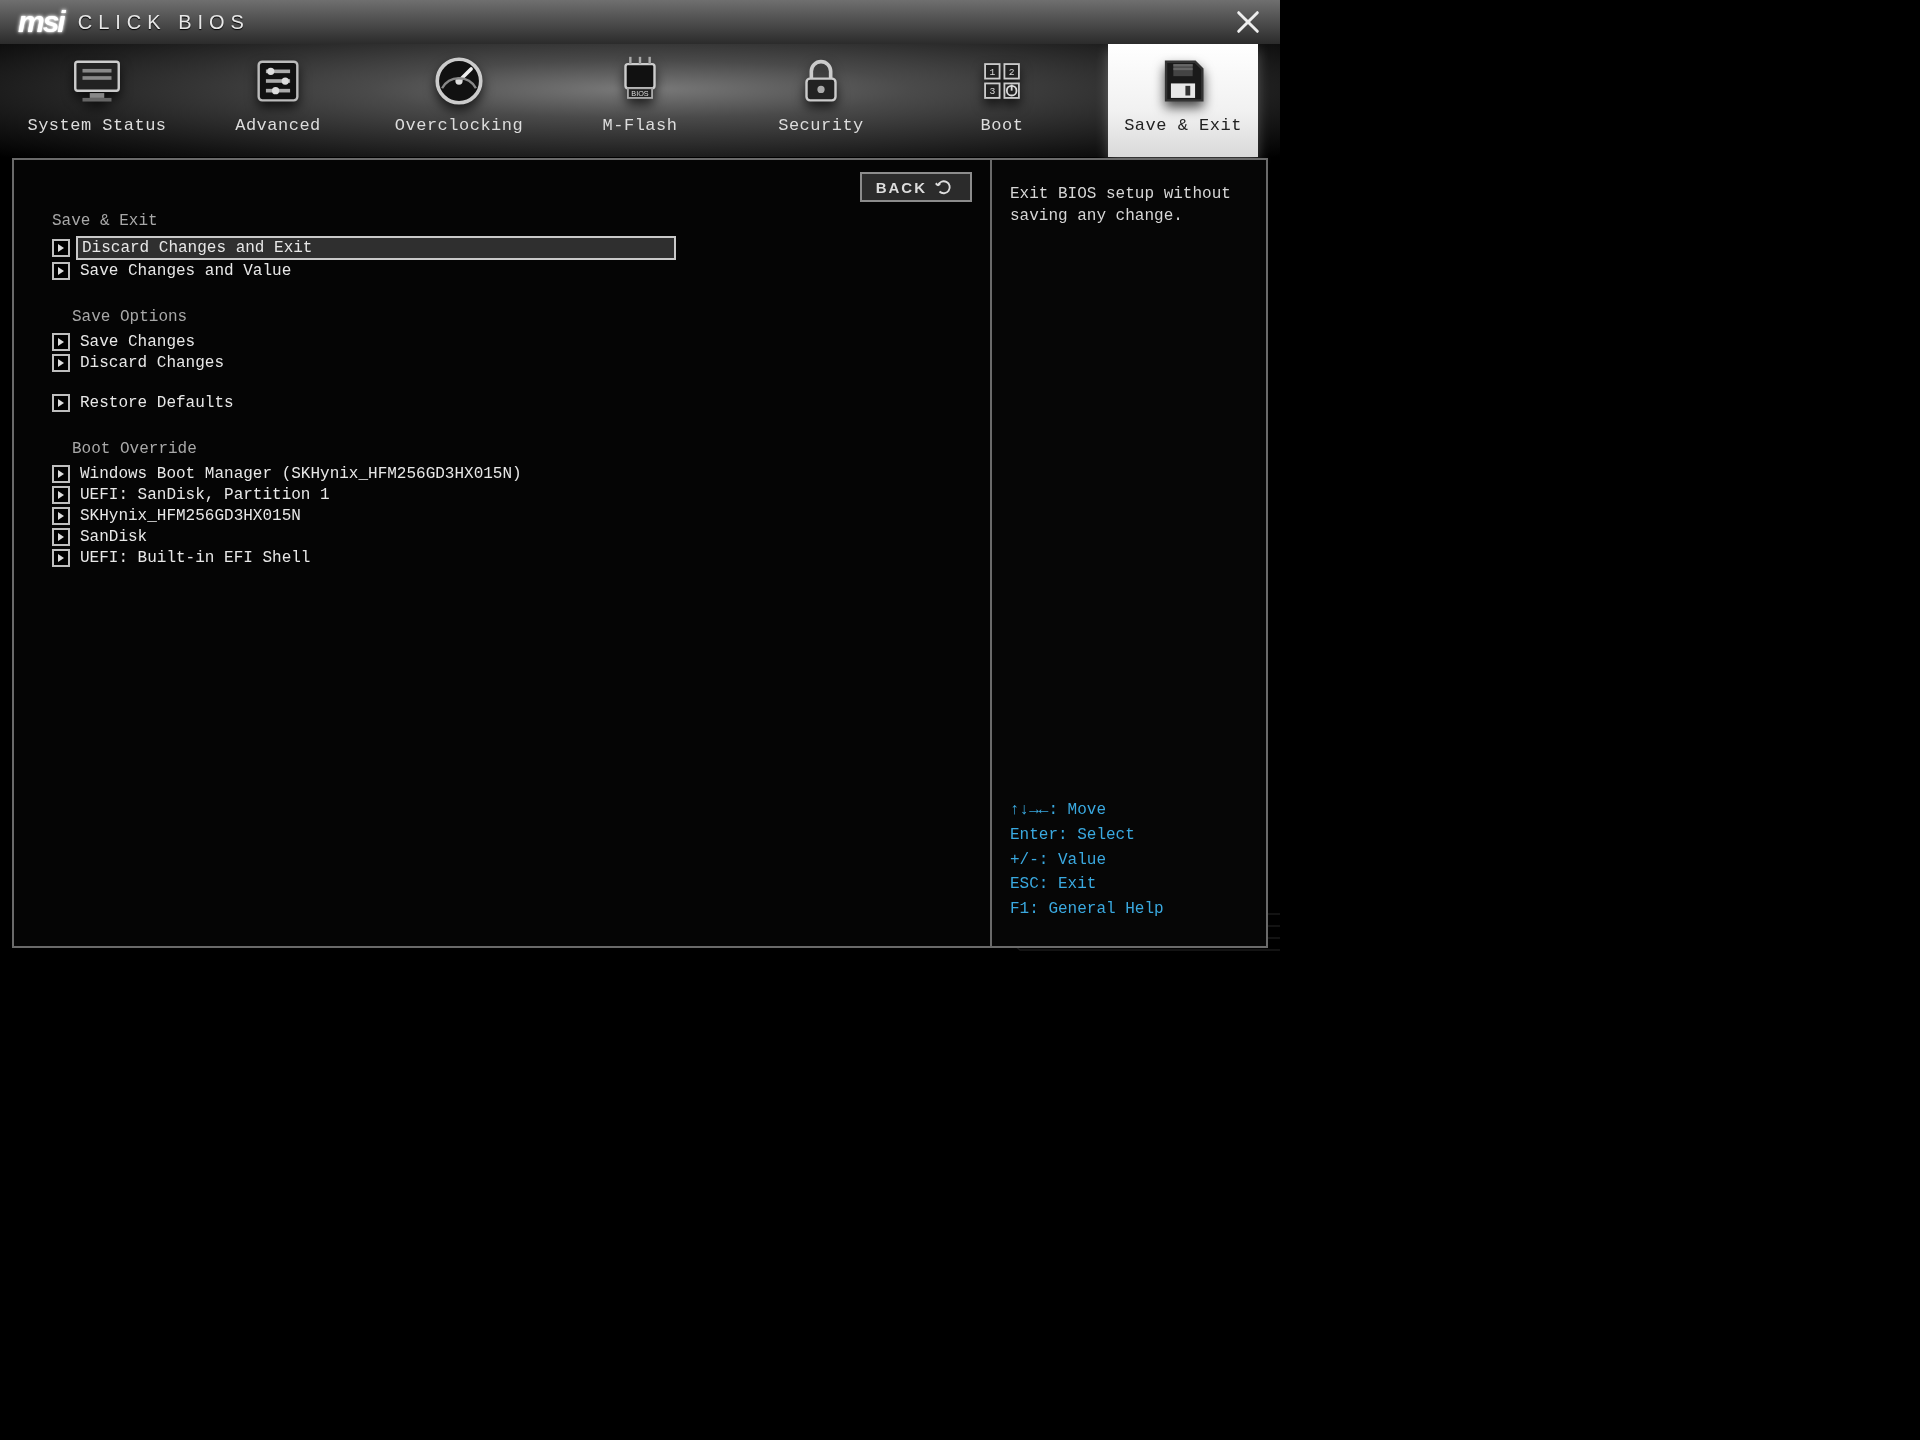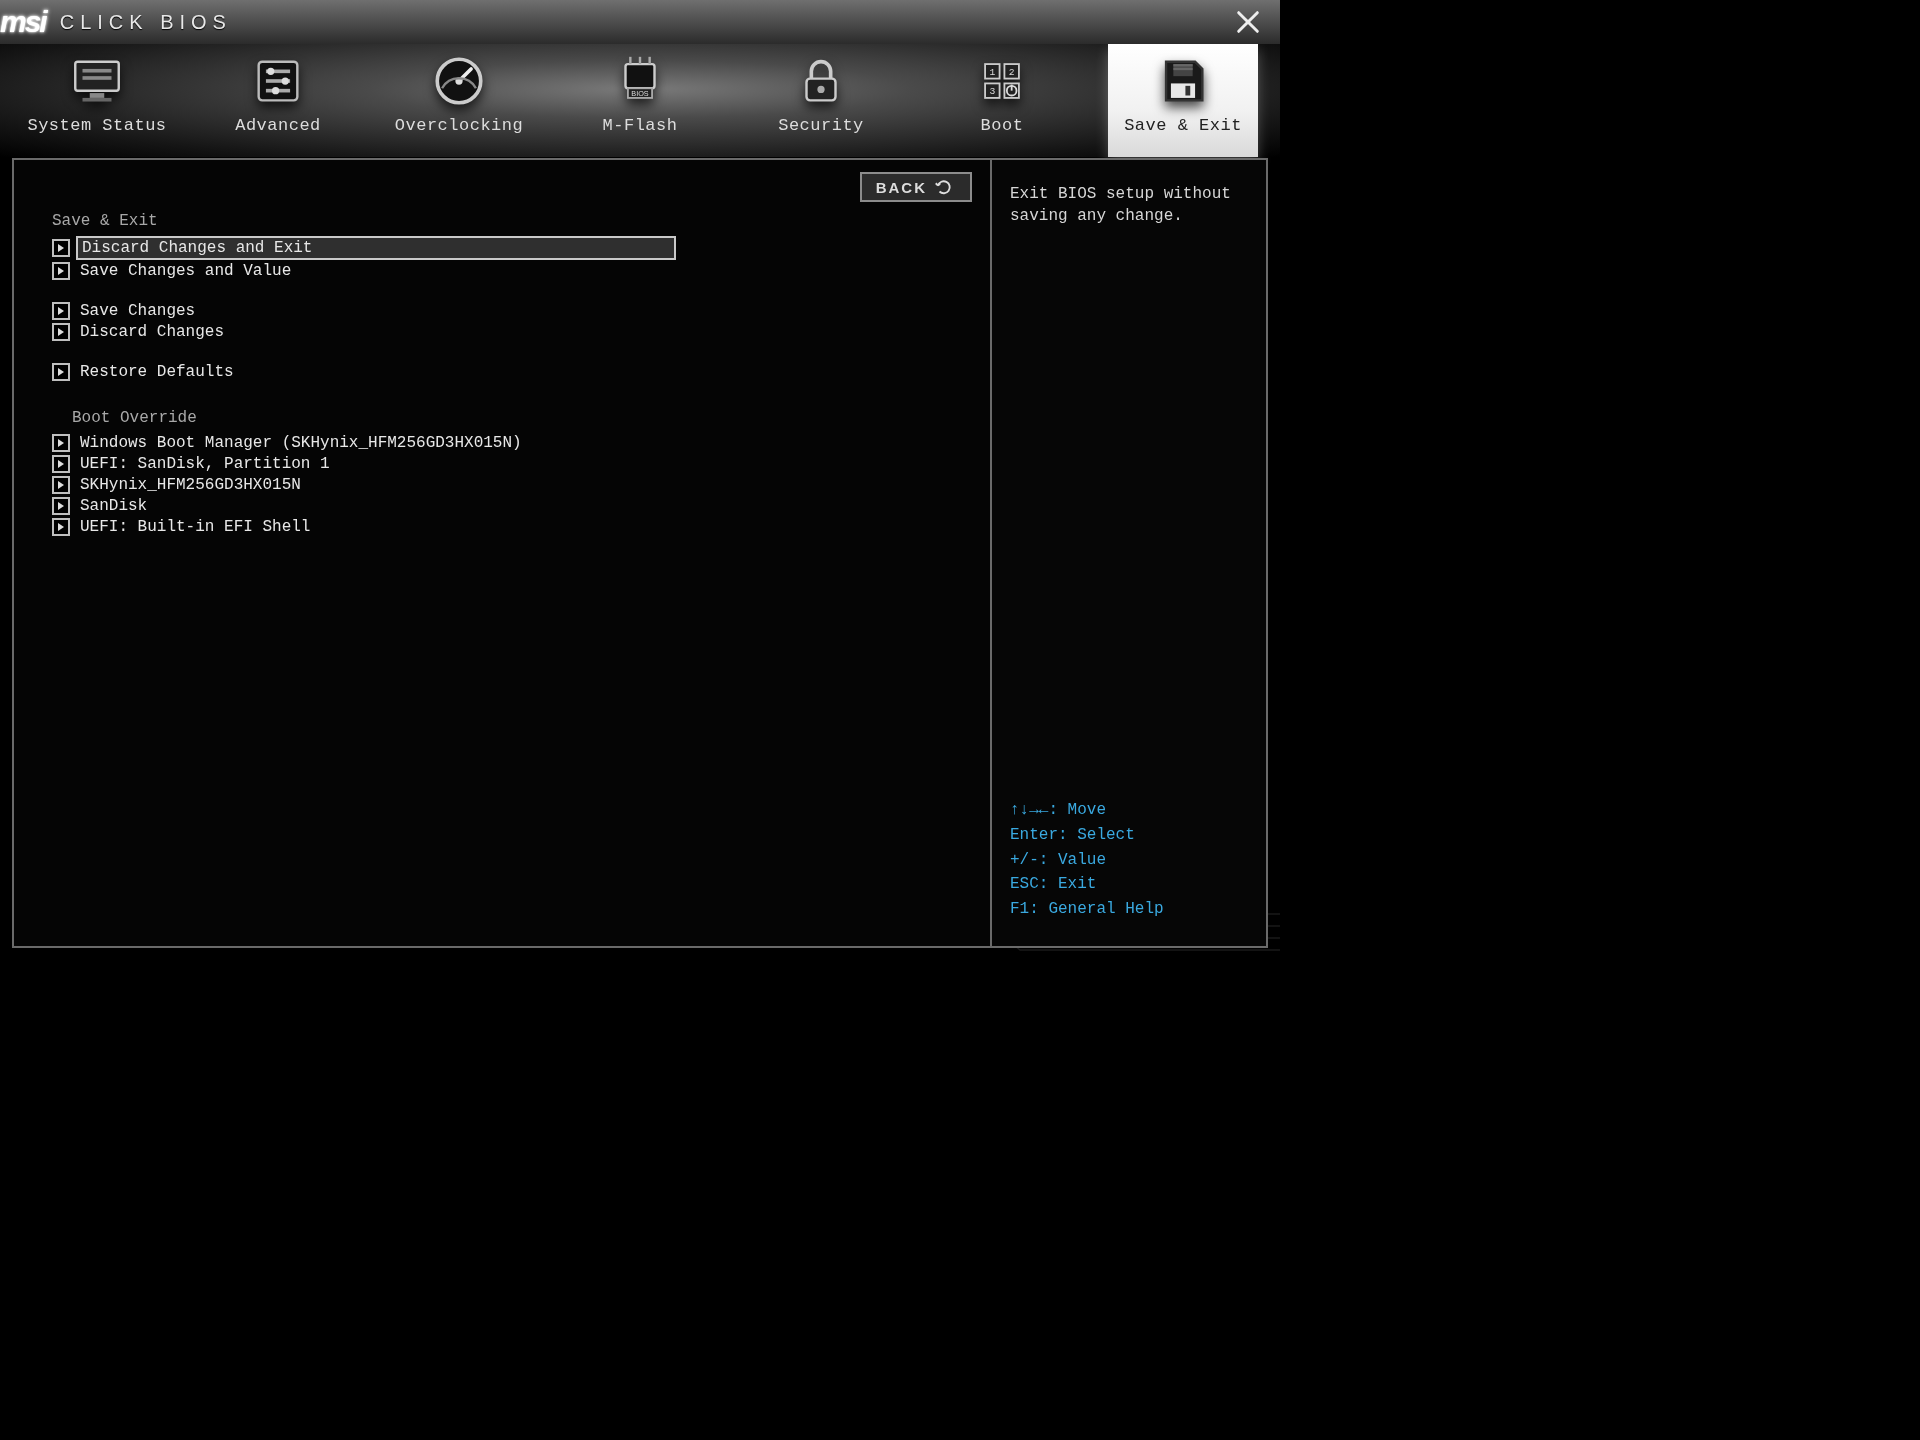--- a/index.html
+++ b/index.html
@@ -24,21 +24,21 @@
   .brandbar {
     position: relative;
     height: 44px;
     background: linear-gradient(#6f6f6f,#4a4a4a 55%,#2b2b2b);
     display: flex; align-items: center;
   }
   .msi-logo {
     font-family: Arial, sans-serif;
     font-weight: 900; font-style: italic;
     font-size: 30px; letter-spacing: -2px;
-    color: #fff; 
+    color: #fff; margin-left: 18px;
     text-shadow: 0 0 4px #fff, 0 0 2px #fff;
   }
   .click-bios {
     font-family: Arial, sans-serif;
     font-size: 20px; letter-spacing: 6px;
     color: #e8e8e8; margin-left: 14px;
     text-shadow: 0 1px 1px #000;
   }
   .close-x {
     position: absolute; right: 18px; top: 8px;
@@ -272,20 +272,21 @@
         </div>
         <div class="item-row">
           <span class="tri">
             <svg viewBox="0 0 10 10">
               <path d="M2 1 L8 5 L2 9 Z" fill="#ddd"></path>
             </svg>
           </span>
           <span class="label">Save Changes and Value</span>
         </div>
         <div class="spacer"></div>
+        <div class="sect-head">Save Options</div>
         <div class="item-row">
           <span class="tri">
             <svg viewBox="0 0 10 10">
               <path d="M2 1 L8 5 L2 9 Z" fill="#ddd"></path>
             </svg>
           </span>
           <span class="label">Save Changes</span>
         </div>
         <div class="item-row">
           <span class="tri">

